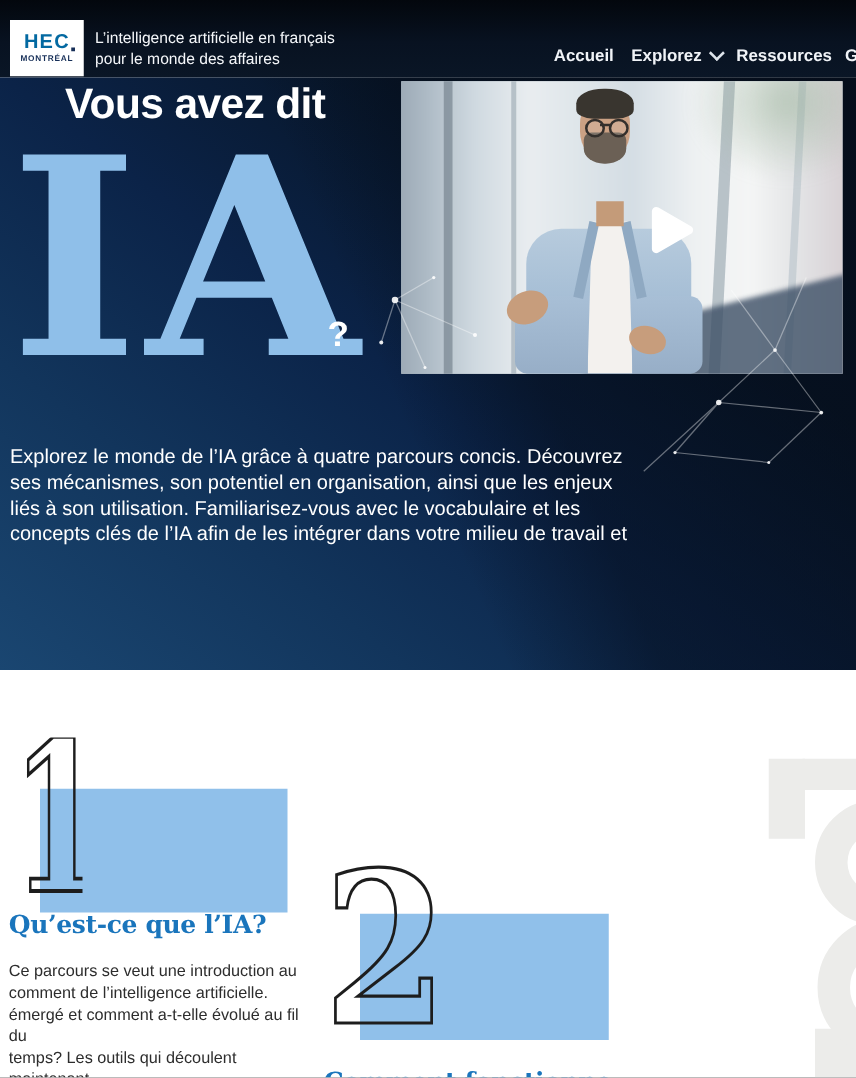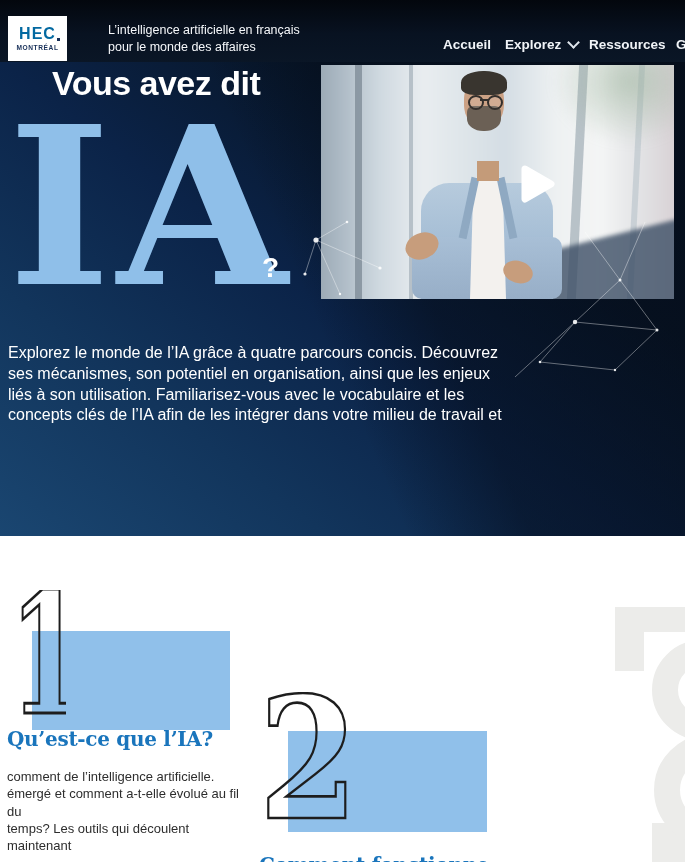--- a/index.html
+++ b/index.html
@@ -8,35 +8,35 @@
     font-family:"Liberation Sans",sans-serif;margin:0 auto;
   }
   
   .header{position:absolute;left:0;top:0;width:685px;height:62px;
     background:linear-gradient(180deg,#03070d 0%,#081221 55%,#0a1626 100%);}
   .logo-box{position:absolute;left:8px;top:16px;width:59px;height:45px;background:#ffffff;
     display:flex;flex-direction:column;align-items:center;justify-content:center;cursor:pointer;}
   .logo-top{font-weight:bold;font-size:16px;letter-spacing:1px;color:#0369a1;line-height:16px;position:relative;}
   .logo-top::after{content:"";position:absolute;right:-4px;bottom:1px;width:3px;height:3px;background:#172f58;}
   .logo-bottom{font-weight:bold;font-size:6.6px;letter-spacing:.6px;color:#172f58;margin-top:2px;}
-  .tagline{position:absolute;left:76px;top:22px;color:#f5f7fa;font-size:12.5px;line-height:17px;margin-left:32px;}
+  .tagline{position:absolute;left:76px;top:22px;color:#f5f7fa;font-size:12.5px;line-height:17px;}
   .nav-item{position:absolute;top:37px;color:#f0f3f7;font-size:13.5px;font-weight:600;
     white-space:nowrap;cursor:pointer;display:flex;align-items:center;}
   .nav-accueil{left:443px;align-items:center;} .nav-parcours{left:505px;} .nav-ressources{left:589px;} .nav-glossaire{left:676px;}
   .chevron{display:inline-block;width:7px;height:7px;border-right:2px solid #dfe5ec;border-bottom:2px solid #dfe5ec;
     transform:rotate(45deg);margin-left:8px;margin-top:-4px;}
   
   .hero{position:absolute;left:0;top:62px;width:685px;height:474px;
     background:
       linear-gradient(247deg, rgba(5,12,24,.62) 0%, rgba(5,12,24,.48) 40%, rgba(5,12,24,0) 54%),
       linear-gradient(37deg,#1a4671 0%,#12355c 25%,#0b2348 48%,#071527 72%,#05101f 100%);}
   .hero-title{position:absolute;left:8px;top:2px;color:#ffffff;font-size:34px;font-weight:bold;letter-spacing:-.5px;margin-left:44px;}
   .ia-svg{position:absolute;left:6px;top:58px;}
   .hero-question{position:absolute;left:262px;top:190px;color:#ffffff;font-size:28px;font-weight:bold;}
-  .hero-desc{position:absolute;left:8px;top:281px;color:#ffffff;font-size:16px;line-height:20.8px;}
+  .hero-desc{position:absolute;left:8px;top:294px;color:#ffffff;font-size:16px;line-height:20.8px;}
   
   .video{position:absolute;left:321px;top:3px;width:353px;height:234px;overflow:hidden;cursor:pointer;background:#cdd7de;}
   .v-bg{position:absolute;left:-8px;top:-8px;right:-8px;bottom:-8px;filter:blur(3px);
     background:linear-gradient(90deg,#97a5b1 0%,#aebbc6 8%,#cfd9e0 18%,#e9edf0 30%,#dfe6ea 40%,#d4dde4 52%,#eef1f2 66%,#f4f5f5 78%,#e3e4e6 88%,#d6ced2 100%);}
   .v-mull{position:absolute;top:-10px;bottom:-10px;}
   .m1{left:34px;width:7px;background:#7b8894;opacity:.75;}
   .m2{left:88px;width:4px;background:#9aa6b0;opacity:.6;}
   .m3{left:252px;width:9px;background:#aab5bd;opacity:.8;transform:rotate(3deg);}
   .m4{left:312px;width:6px;background:#c2cbd1;opacity:.8;transform:rotate(3deg);}
   .v-green{position:absolute;left:230px;top:-10px;width:130px;height:90px;filter:blur(6px);
@@ -184,20 +184,21 @@
 
   <div class="card1">
     <div class="blue-rect rect1"></div>
     <svg class="num-svg num1" width="66" height="128" viewBox="0 0 66 128">
       <g transform="scale(0.66 1)">
         <text x="14" y="123" font-family="DejaVu Serif, serif" font-weight="bold" font-size="166" fill="none" stroke="#1d1d1d" stroke-width="3">1</text>
       </g>
     </svg>
     <div class="card-title title1">Qu’est-ce que l’IA?</div>
     <div class="card-body">
+      <div>Ce parcours se veut une introduction au</div>
       <div>comment de l’intelligence artificielle.</div>
       <div>émergé et comment a-t-elle évolué au fil du</div>
       <div>temps? Les outils qui découlent maintenant</div>
 
     </div>
   </div>
 
   <div class="card2">
     <div class="blue-rect rect2"></div>
     <svg class="num-svg" width="98" height="132" viewBox="0 0 98 132">

